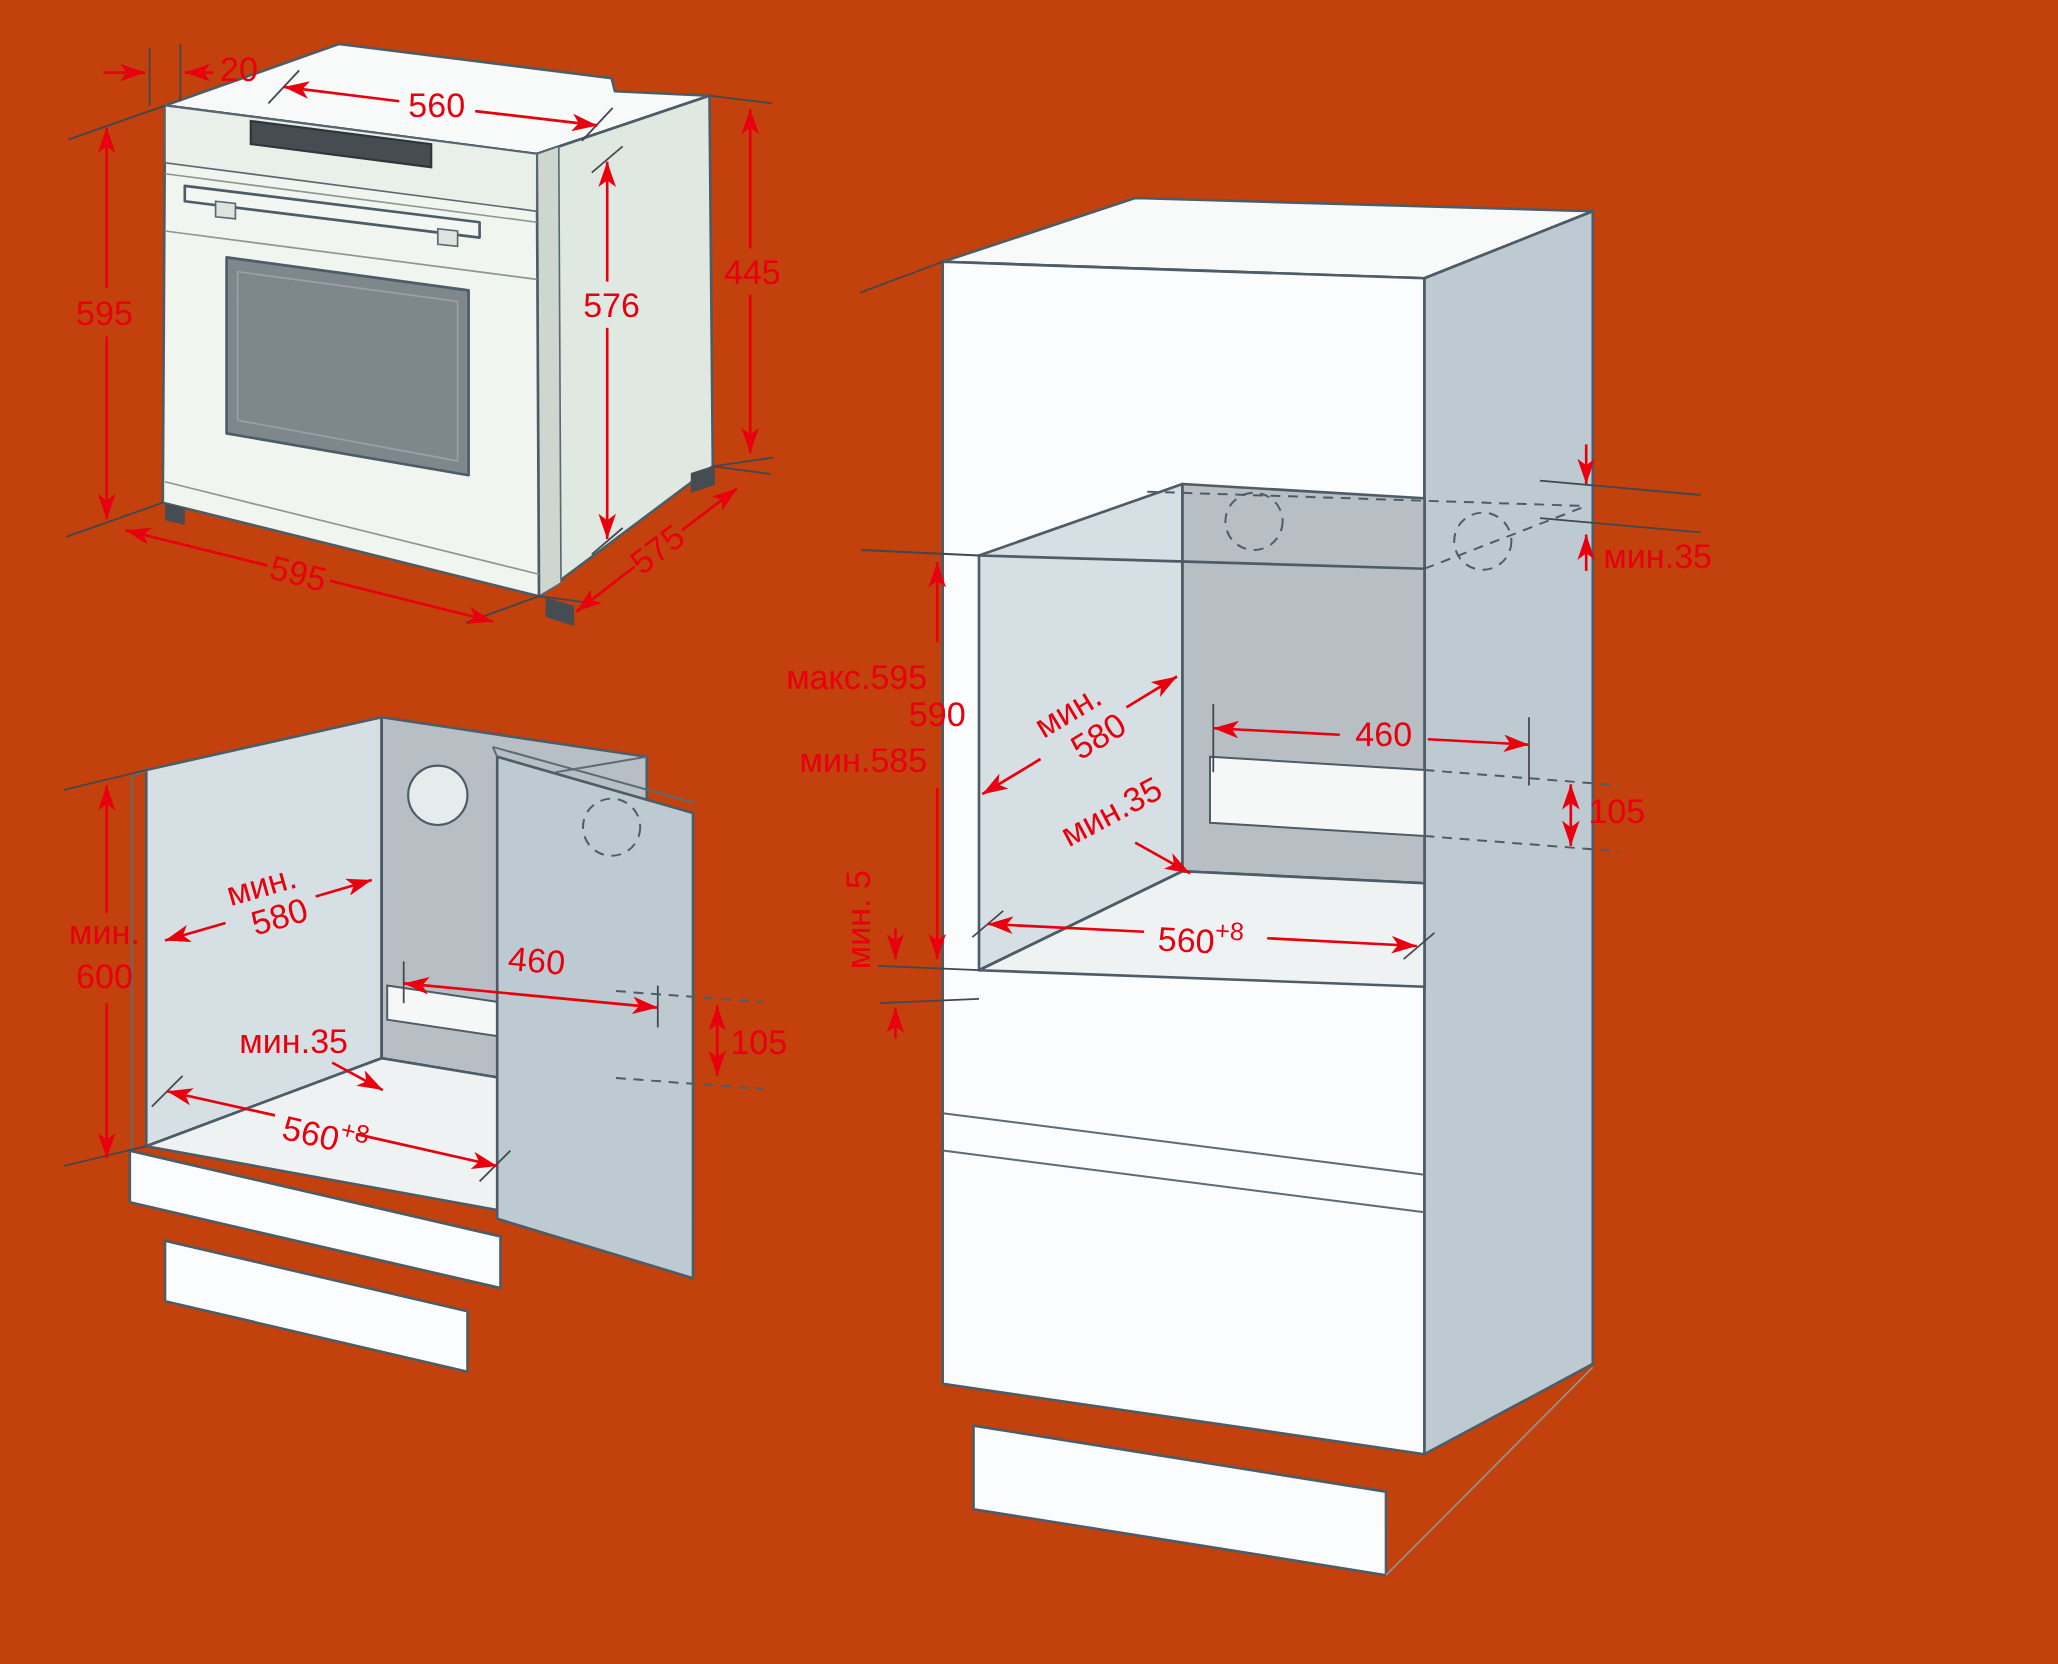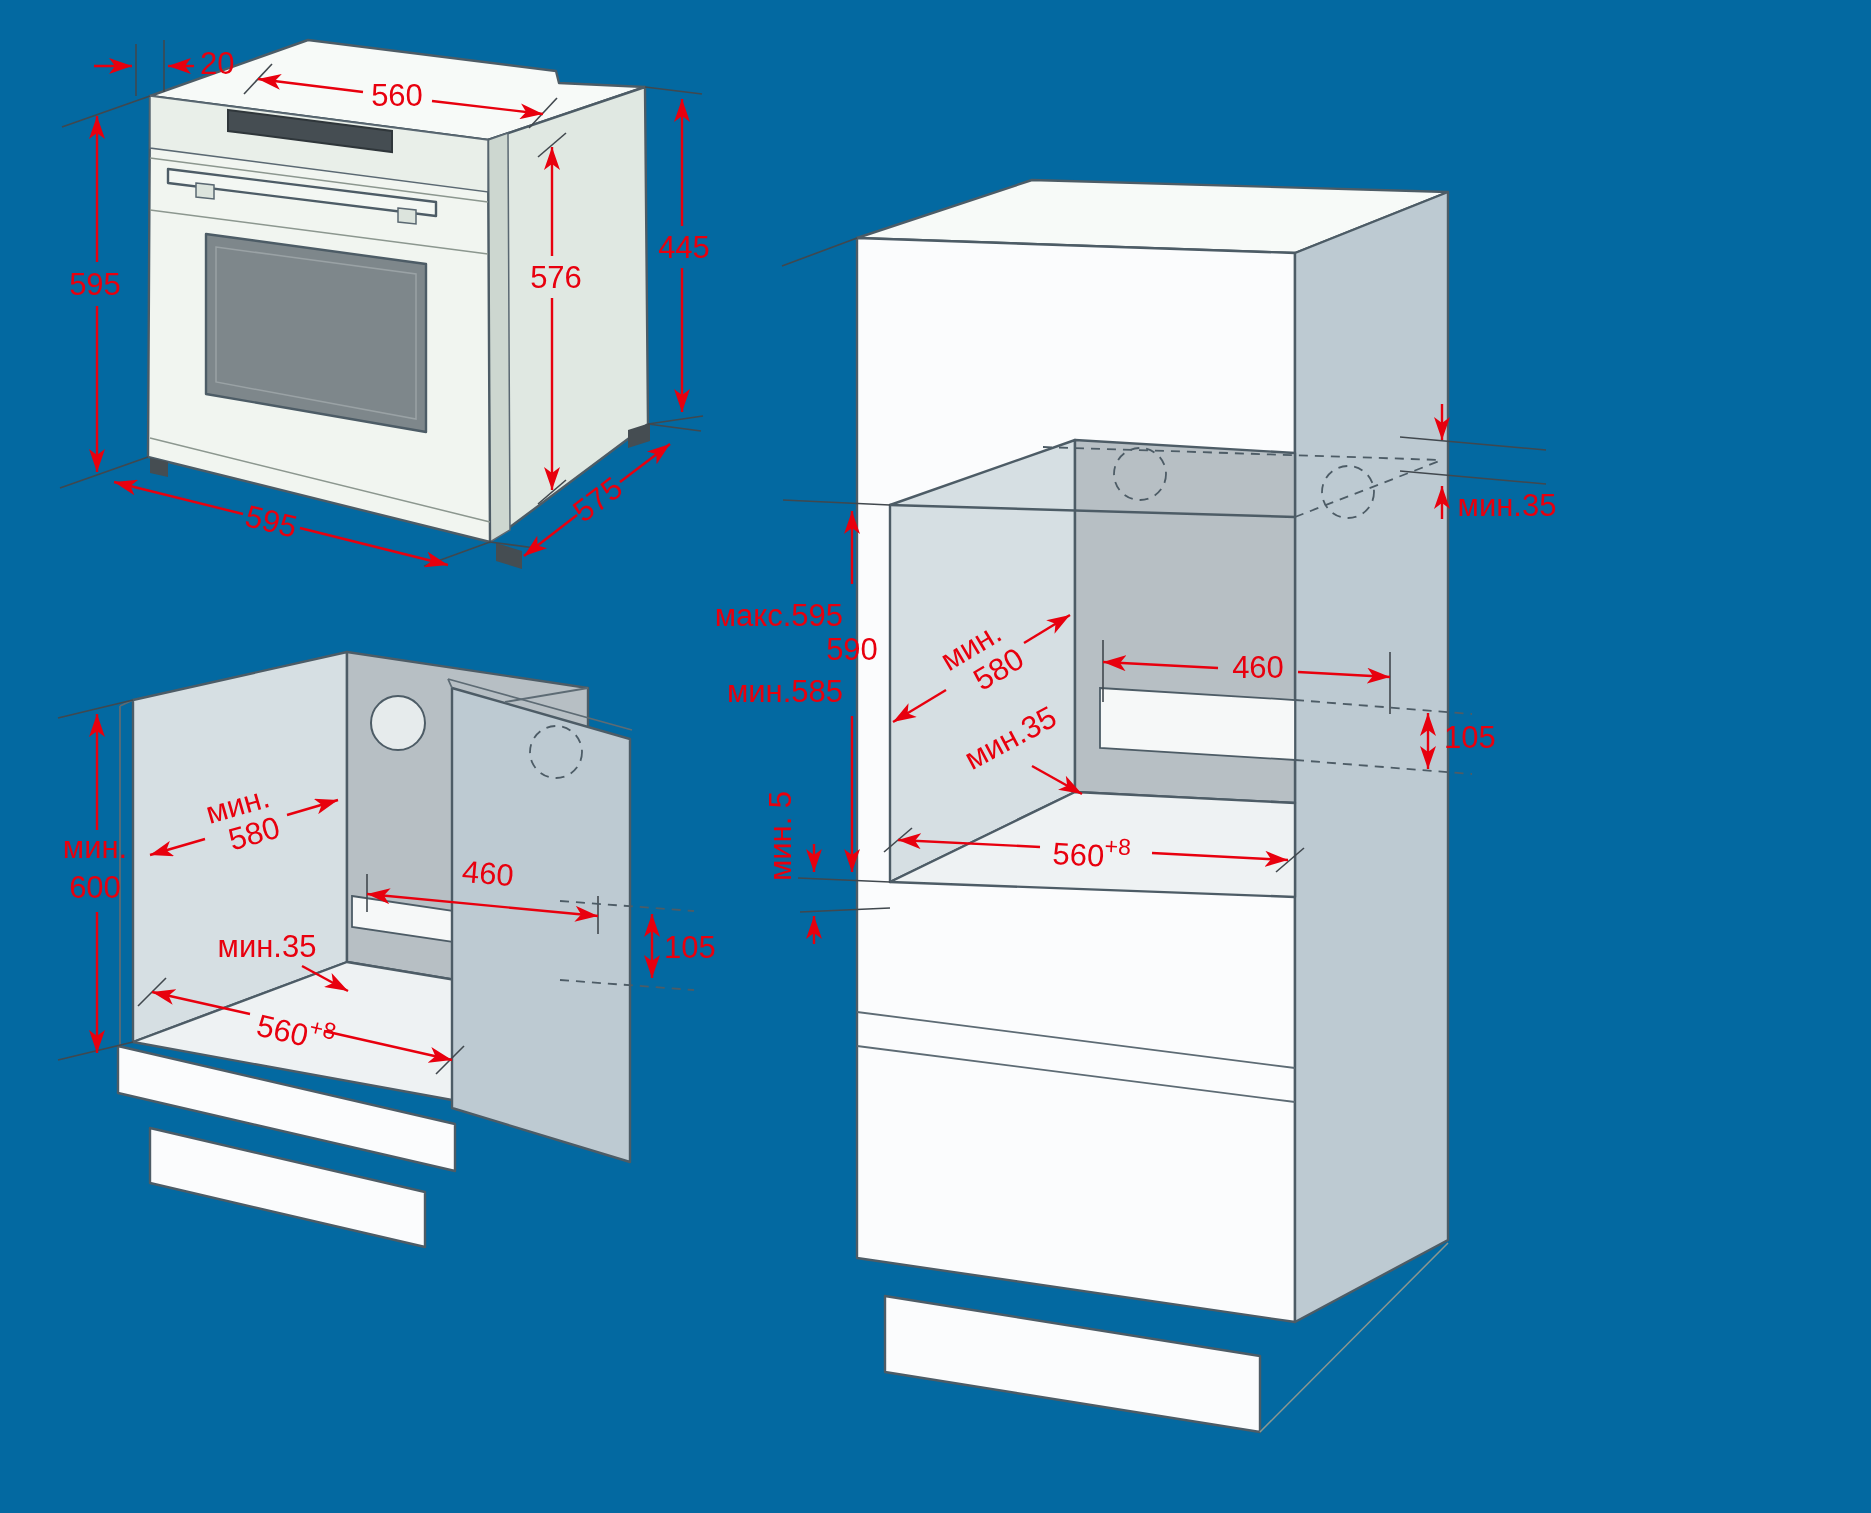--- a/index.html
+++ b/index.html
@@ -1,16 +1,16 @@
 <!DOCTYPE html>
 <html><head>
 <meta charset="utf-8">
 <style>
   html,body{margin:0;padding:0;background:#ffffff;}
-  .stage{position:relative;width:1871px;height:1513px;background:#0369a1;overflow:hidden;}
+  .stage{position:relative;width:1871px;height:1513px;background:#c2410c;overflow:hidden;}
   svg{display:block;}
   .ol{stroke:#4d5c66;stroke-width:2.4;stroke-linejoin:round;stroke-linecap:round;}
   .t15{stroke:#8c978f;stroke-width:1.5;fill:none;}
   .t18{stroke:#5d6b74;stroke-width:1.8;fill:none;}
   .ext{stroke:#41484e;stroke-width:1.6;fill:none;}
   .dim{stroke:#e8000e;stroke-width:2.4;fill:none;}
   .dash{stroke:#4d5c66;stroke-width:1.8;fill:none;stroke-dasharray:9 7;}
   .lbl{fill:#e8000e;font-family:"Liberation Sans",sans-serif;font-size:31px;text-anchor:middle;}
   .lbl.start{text-anchor:start;}
   .lbl.end{text-anchor:end;}

